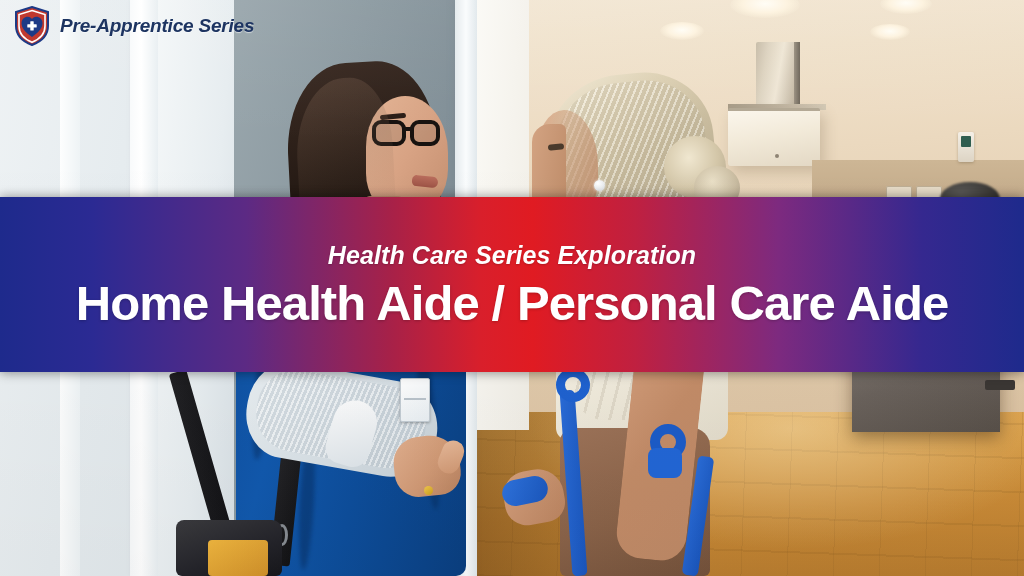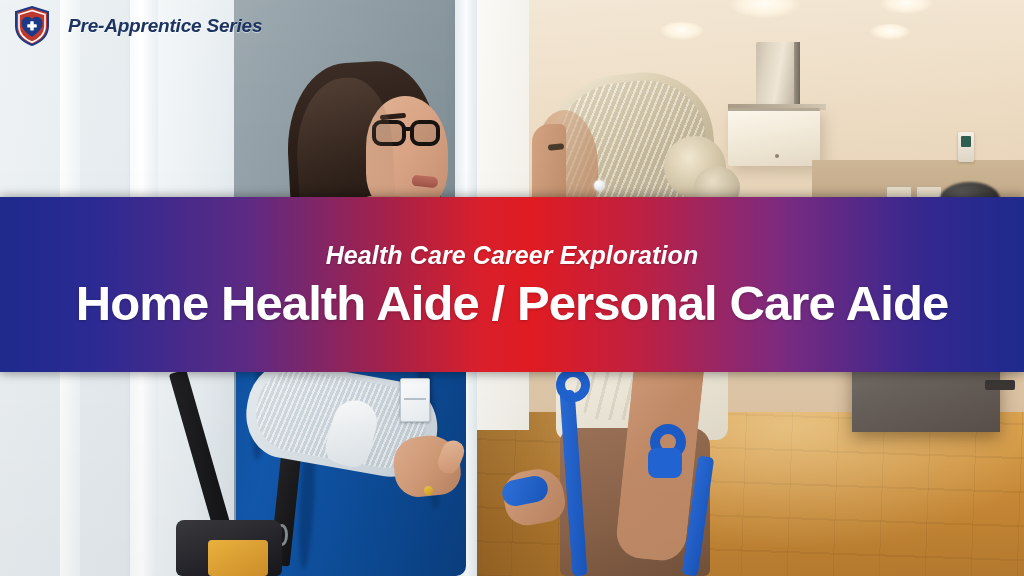--- a/index.html
+++ b/index.html
@@ -393,21 +393,20 @@
   
   .logo-wrap{
     position:absolute; left:14px; top:6px; height:40px;
     display:flex; align-items:center; gap:10px;
   }
   .logo-mark{ width:36px; height:40px; display:block; }
   .logo-text{
     font-size:19px; font-weight:bold; font-style:italic;
     color:#1d3461; letter-spacing:-0.2px; white-space:nowrap;
     text-shadow:0 1px 1px rgba(255,255,255,0.55);
-    padding-left:8px;
   }
 
   
   .banner{
     position:absolute; left:0; top:197px; width:1024px; height:175px;
     background:linear-gradient(90deg,
       #1e2a8c 0%,
       #2b2a93 9%,
       #5c2a84 24%,
       #a62149 38%,
@@ -534,17 +533,17 @@
       <path d="M18 31 C10.5 25.5 7.5 21.5 7.5 17.2 C7.5 13.4 10.4 10.8 13.8 10.8
                C15.9 10.8 17.2 11.9 18 13 C18.8 11.9 20.1 10.8 22.2 10.8
                C25.6 10.8 28.5 13.4 28.5 17.2 C28.5 21.5 25.5 25.5 18 31 Z" fill="#1d3a86"></path>
       <rect x="16.3" y="15.2" width="3.4" height="9.4" rx="0.6" fill="#ffffff"></rect>
       <rect x="13.3" y="18.2" width="9.4" height="3.4" rx="0.6" fill="#ffffff"></rect>
     </svg>
     <span class="logo-text">Pre-Apprentice Series</span>
   </div>
 
   <div class="banner">
-    <div class="banner-sub">Health Care Career Exploration</div>
+    <div class="banner-sub">Health Care Series Exploration</div>
     <div class="banner-title">Home Health Aide / Personal Care Aide</div>
   </div>
 
 </div>
 
 </body></html>

